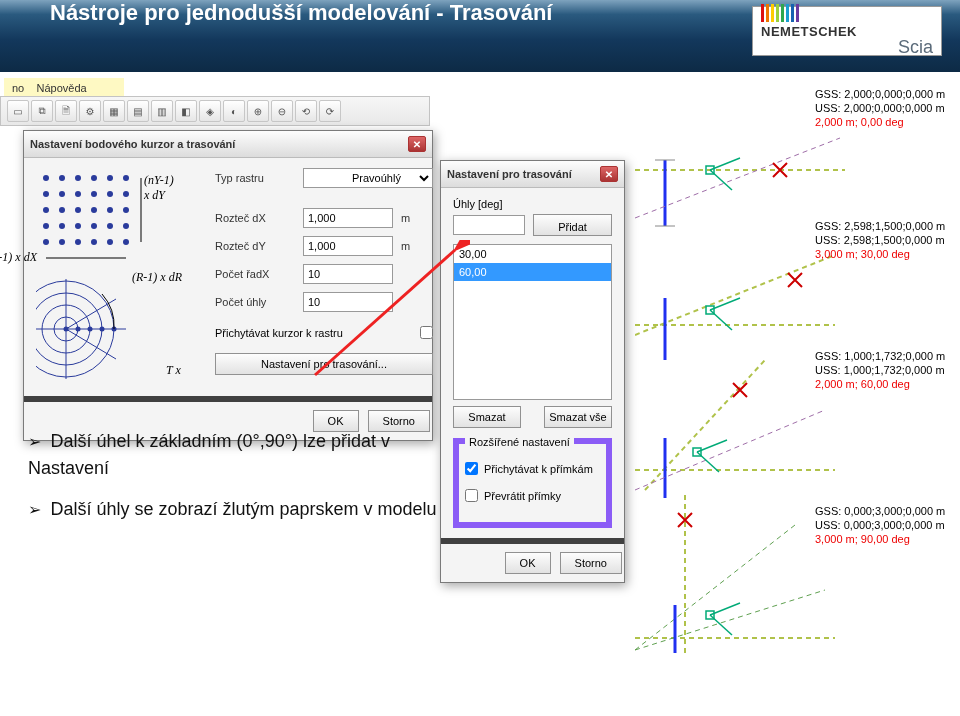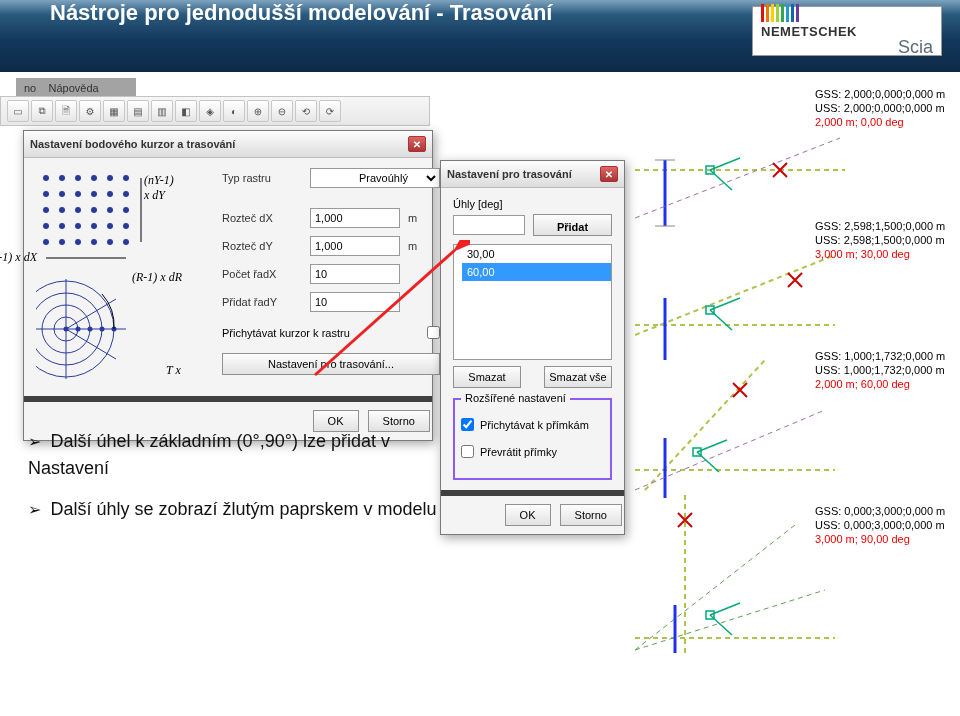--- a/index.html
+++ b/index.html
@@ -21,22 +21,22 @@
     display: flex; flex-direction: column; justify-content: center;
     padding: 4px 8px;
   }
   .logo-bars { display: flex; gap: 2px; margin-bottom: 2px; }
   .logo-bars span { width: 3px; height: 18px; display: inline-block; }
   .logo-text { font-size: 13px; font-weight: bold; color: #333; letter-spacing: 0.5px; }
   .logo-sub { font-size: 18px; color: #5b6b7a; text-align: right; margin-top: -2px; }
 
   
   .menubar {
-    position: absolute; top: 78px; left: 16px;
-    font-size: 11px; color: #333; background: #a3a3a3;
+    position: absolute; top: 78px; left: 4px;
+    font-size: 11px; color: #333; background: #fef9c3;
     padding: 4px 8px;
     border-bottom: 1px solid #bbb;
     width: 120px;
   }
 
   
   .toolbar {
     position: absolute; top: 96px; left: 0;
     display: flex; gap: 2px; padding: 3px 6px;
     background: linear-gradient(#f6f6f6,#e8e8e8);
@@ -92,25 +92,25 @@
 
   
   #dlg1 { top: 130px; left: 23px; width: 410px; }
   #dlg1 select { width: 130px; padding-left: 44px; }
   #dlg1 input[type=text] { width: 90px; }
 
   
   #dlg2 { top: 160px; left: 440px; width: 185px; }
   #dlg2 .inrow input { width: 72px; }
   #dlg2 .list {
-    height: 116px; border:1px solid #999; background:#fff; margin-top:6px; overflow:auto;padding-left:8px;
+    height: 156px; border:1px solid #999; background:#fff; margin-top:6px; overflow:auto;
   }
   #dlg2 .list div { padding:3px 5px; font-size:11px; }
   #dlg2 .list .sel { background:#3399ff; color:#fff; }
-  #dlg2 .fieldset { border:2px solid #8b5cf6; margin-top:10px; padding:8px 6px 6px; }
+  #dlg2 .fieldset { border:6px solid #8b5cf6; margin-top:10px; padding:8px 6px 6px; }
   #dlg2 .fieldset .legend { font-size:11px; margin-top:-16px; background:#f4f4f4; width:fit-content; padding:0 4px; }
   .btnrow { display:flex; gap:23px; margin-top:6px; }
   .btnrow .btn { flex:1; padding:0; }
   .axis-label { position:absolute; font-size:12px; font-style: italic; font-family: "Times New Roman", serif; }
 
   
   .bullets { position:absolute; top: 428px; left: 28px; width: 410px; font-size:18px; color:#111; line-height: 1.5; }
   .bullets .arrow { font-size: 16px; margin-right:4px; }
 
   
@@ -171,21 +171,21 @@
   <div class="tbtn">⊖</div>
   <div class="tbtn">⟲</div>
   <div class="tbtn">⟳</div>
 </div>
 
 <div id="dlg1" class="dlg">
   <div class="dlg-title">
     <span>Nastavení bodového kurzor a trasování</span>
     <span class="dlg-close">✕</span>
   </div>
-  <div class="dlg-body" style="display:flex; gap:16px;">
+  <div class="dlg-body" style="display:flex; gap:9px;">
     <div style="width:170px; position:relative;">
       
       <svg width="170" height="110">
         <g fill="#2a3b9c">
         <circle cx="10" cy="10" r="3"></circle>
             <circle cx="26" cy="10" r="3"></circle>
             <circle cx="42" cy="10" r="3"></circle>
             <circle cx="58" cy="10" r="3"></circle>
             <circle cx="74" cy="10" r="3"></circle>
             <circle cx="90" cy="10" r="3"></circle>
@@ -261,21 +261,21 @@
       <div class="field-row">
         <label>Rozteč dY</label>
         <input type="text" value="1,000" style="">
         <span class="unit">m</span>
       </div>
       <div class="field-row">
         <label>Počet řadX</label>
         <input type="text" value="10" style="">
       </div>
       <div class="field-row">
-        <label>Přidat řadY</label>
+        <label>Počet úhly</label>
         <input type="text" value="10" style="">
       </div>
       <div class="chk">
         <span>Přichytávat kurzor k rastru</span>
         <input type="checkbox" style="margin-left: auto;">
       </div>
       <button class="wide-btn">Nastavení pro trasování...</button>
     </div>
   </div>
   <div class="dlg-footer">
@@ -286,21 +286,21 @@
 
 <div id="dlg2" class="dlg">
   <div class="dlg-title">
     <span>Nastavení pro trasování</span>
     <span class="dlg-close">✕</span>
   </div>
   <div class="dlg-body">
     <div>Úhly [deg]</div>
     <div class="field-row inrow" style="margin-top:4px;">
       <input type="text" value="" style="">
-      <button class="btn" style="flex:1;padding:6px;font-weight:bold;">Přidat</button>
+      <button class="btn" style="flex:1;padding:6px;">Přidat</button>
     </div>
     <div class="list">
       <div>30,00</div>
       <div class="sel">60,00</div>
     </div>
     <div class="btnrow">
       <button class="btn">Smazat</button>
       <button class="btn">Smazat vše</button>
     </div>
     <div class="fieldset">

